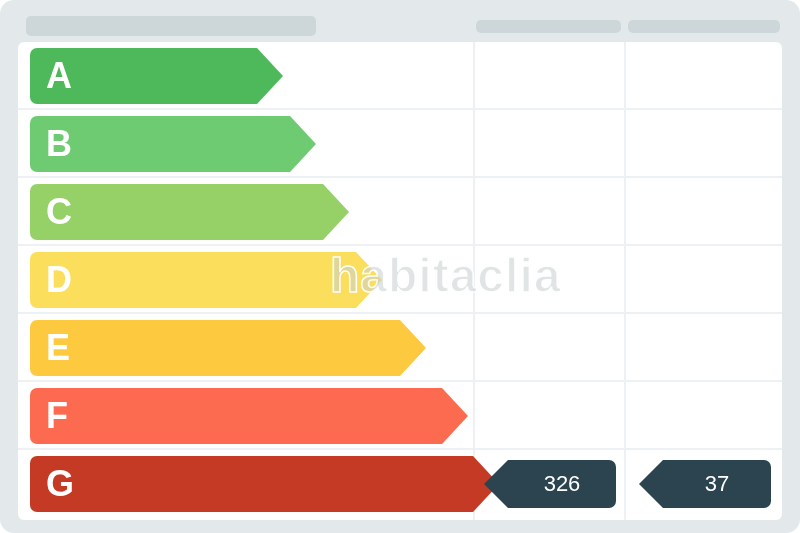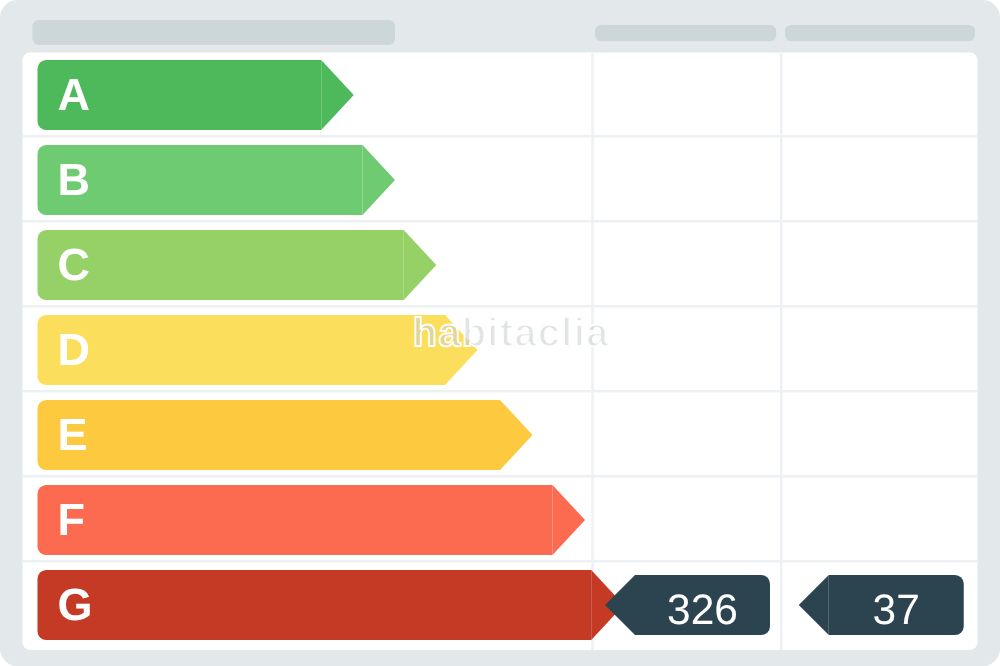--- a/index.html
+++ b/index.html
@@ -133,24 +133,24 @@
   }
 
   
   .badge {
     position: absolute;
     top: 10px;
     height: 48px;
     background: #2c4450;
     border-radius: 0 7px 7px 0;
     display: flex;
-    align-items: flex-end;
+    align-items: center;
     justify-content: center;
     color: #ffffff;
-    font-size: 34px;
+    font-size: 22px;
     font-weight: normal;
     font-family: "Liberation Sans", sans-serif;
   }
   .badge::before {
     content: "";
     position: absolute;
     left: -24px;
     top: 0;
     width: 0;
     height: 0;
@@ -165,21 +165,21 @@
   .badge-emissions {
     left: 645px;
     width: 108px;
   }
 
   
   .watermark {
     position: absolute;
     left: 330px;
     top: 248px;
-    font-size: 32px;
+    font-size: 48px;
     font-weight: bold;
     color: transparent;
     -webkit-text-stroke: 1.5px rgba(255,255,255,0.95);
     text-shadow: 0 0 1px rgba(200,206,208,0.55);
     letter-spacing: 1px;
     pointer-events: none;
     font-family: "Liberation Sans", sans-serif;
   }
 </style>
 </head>

